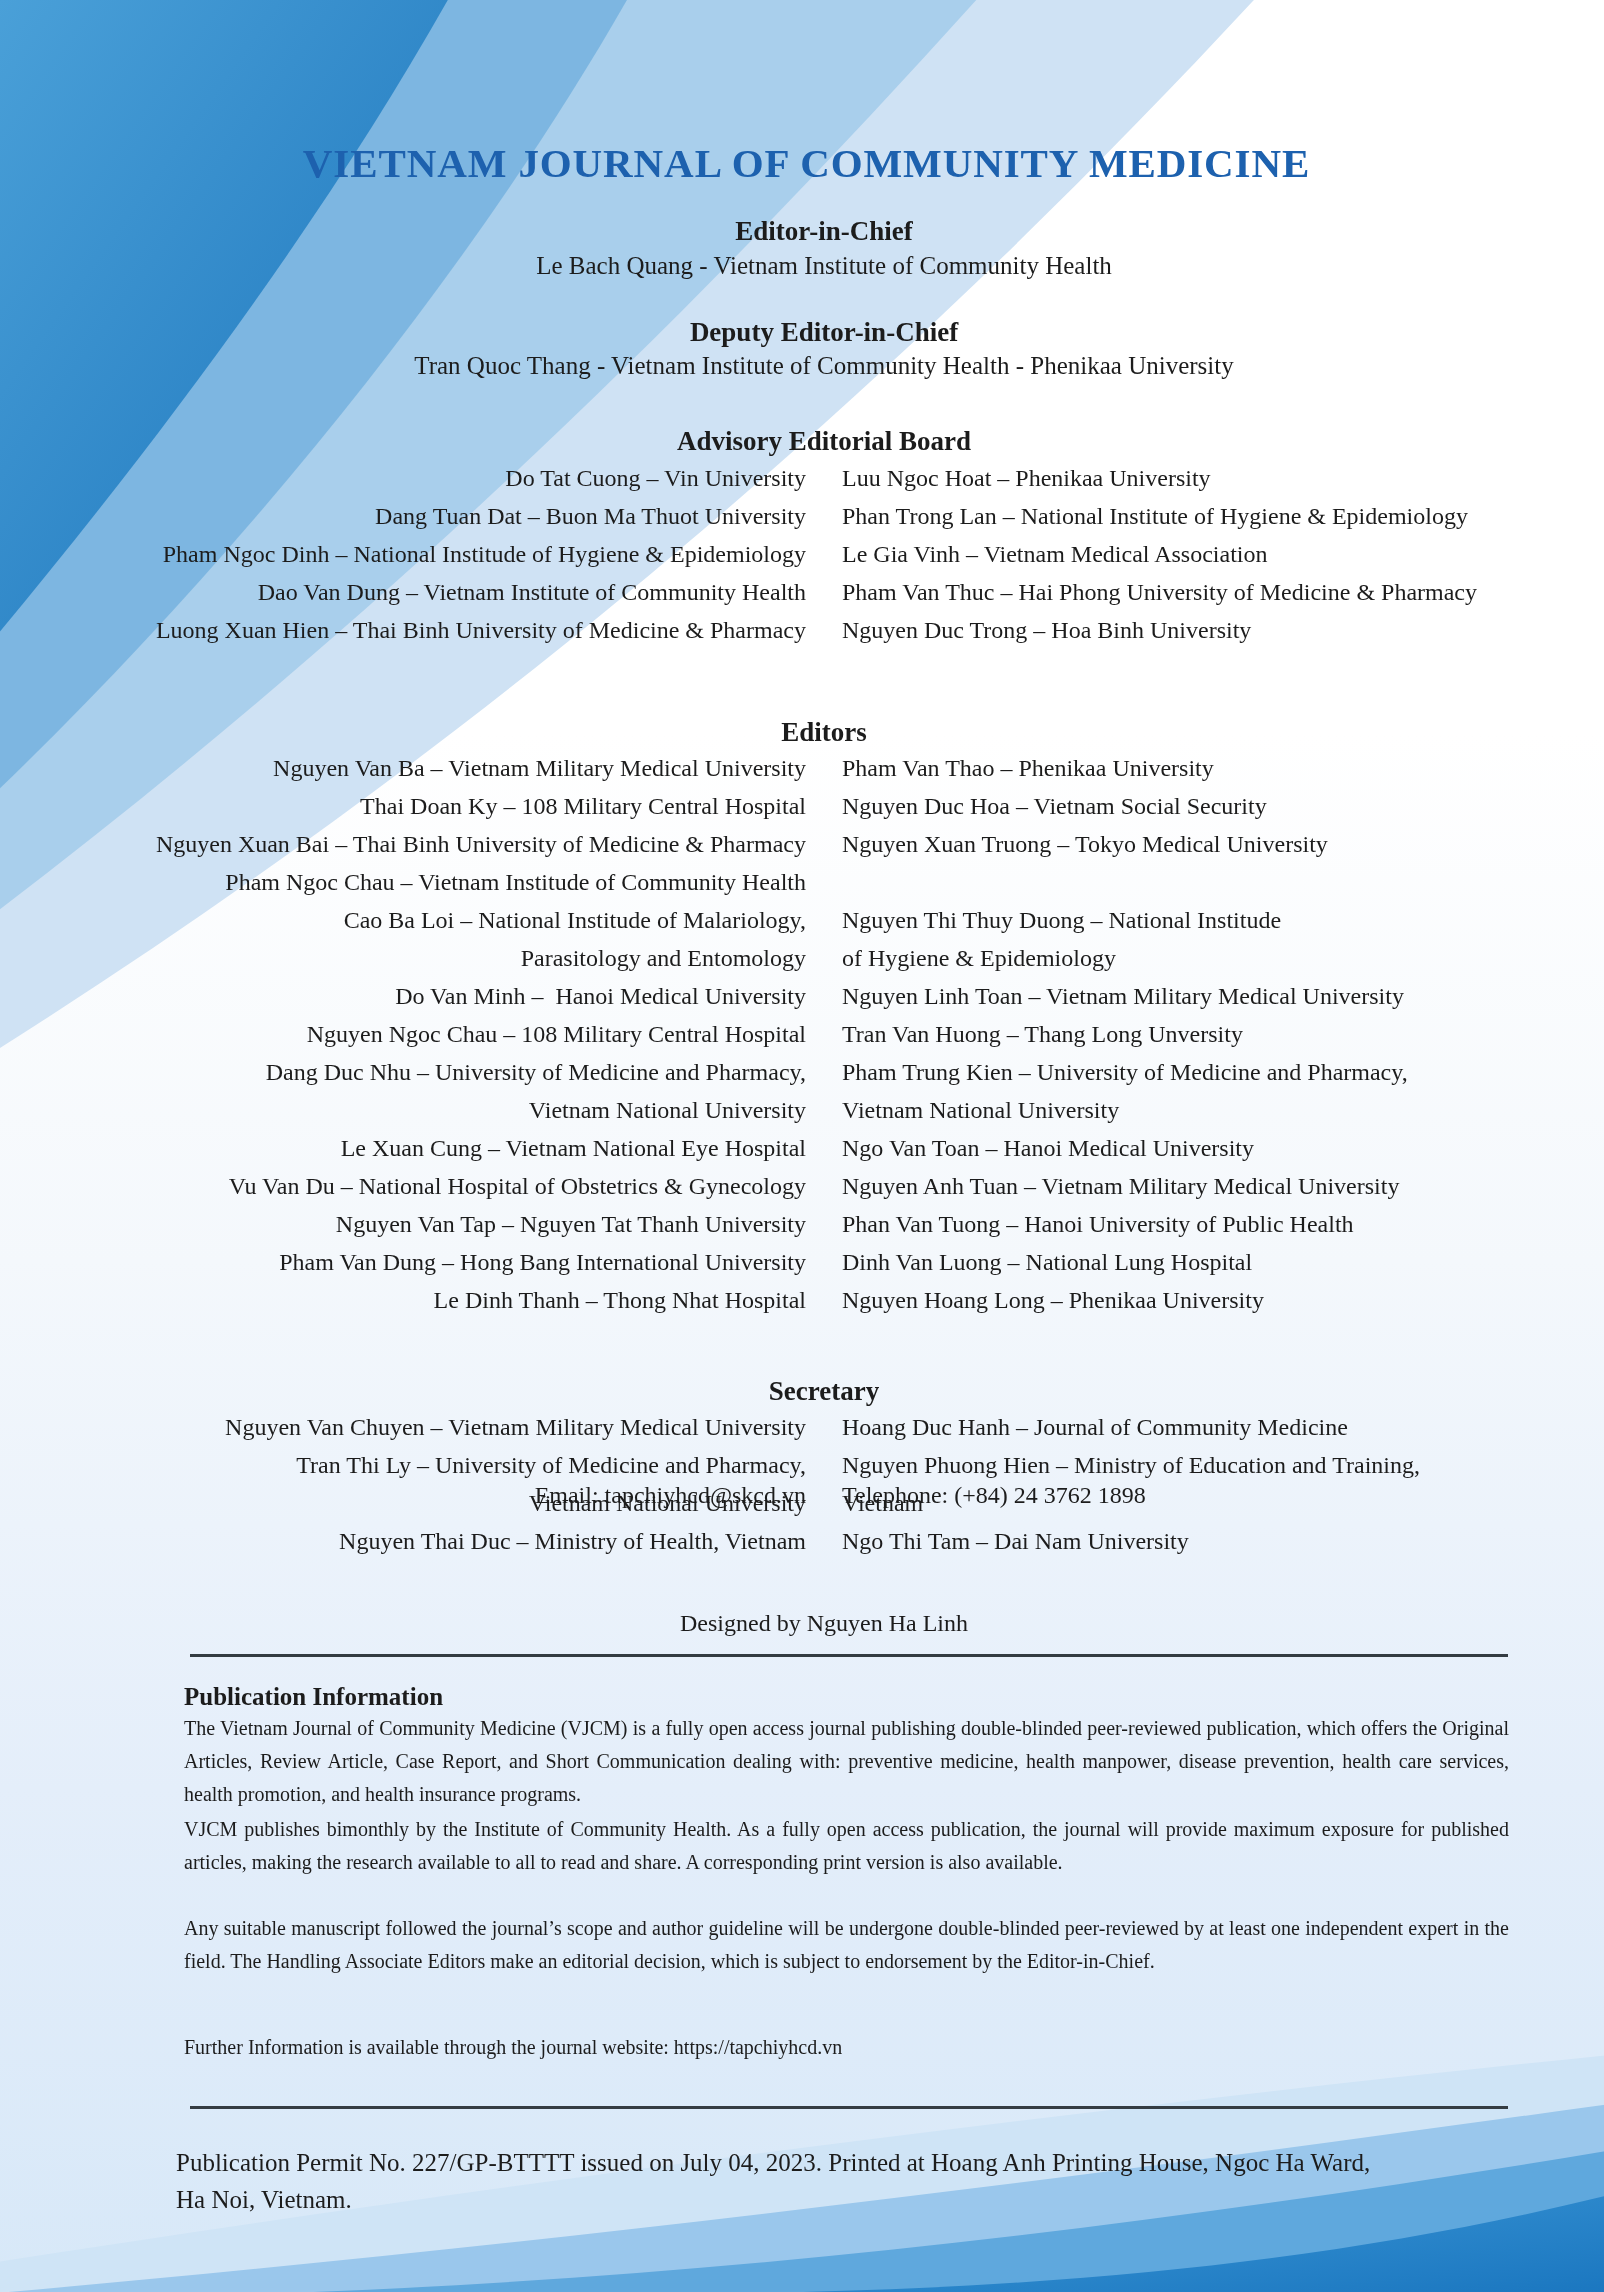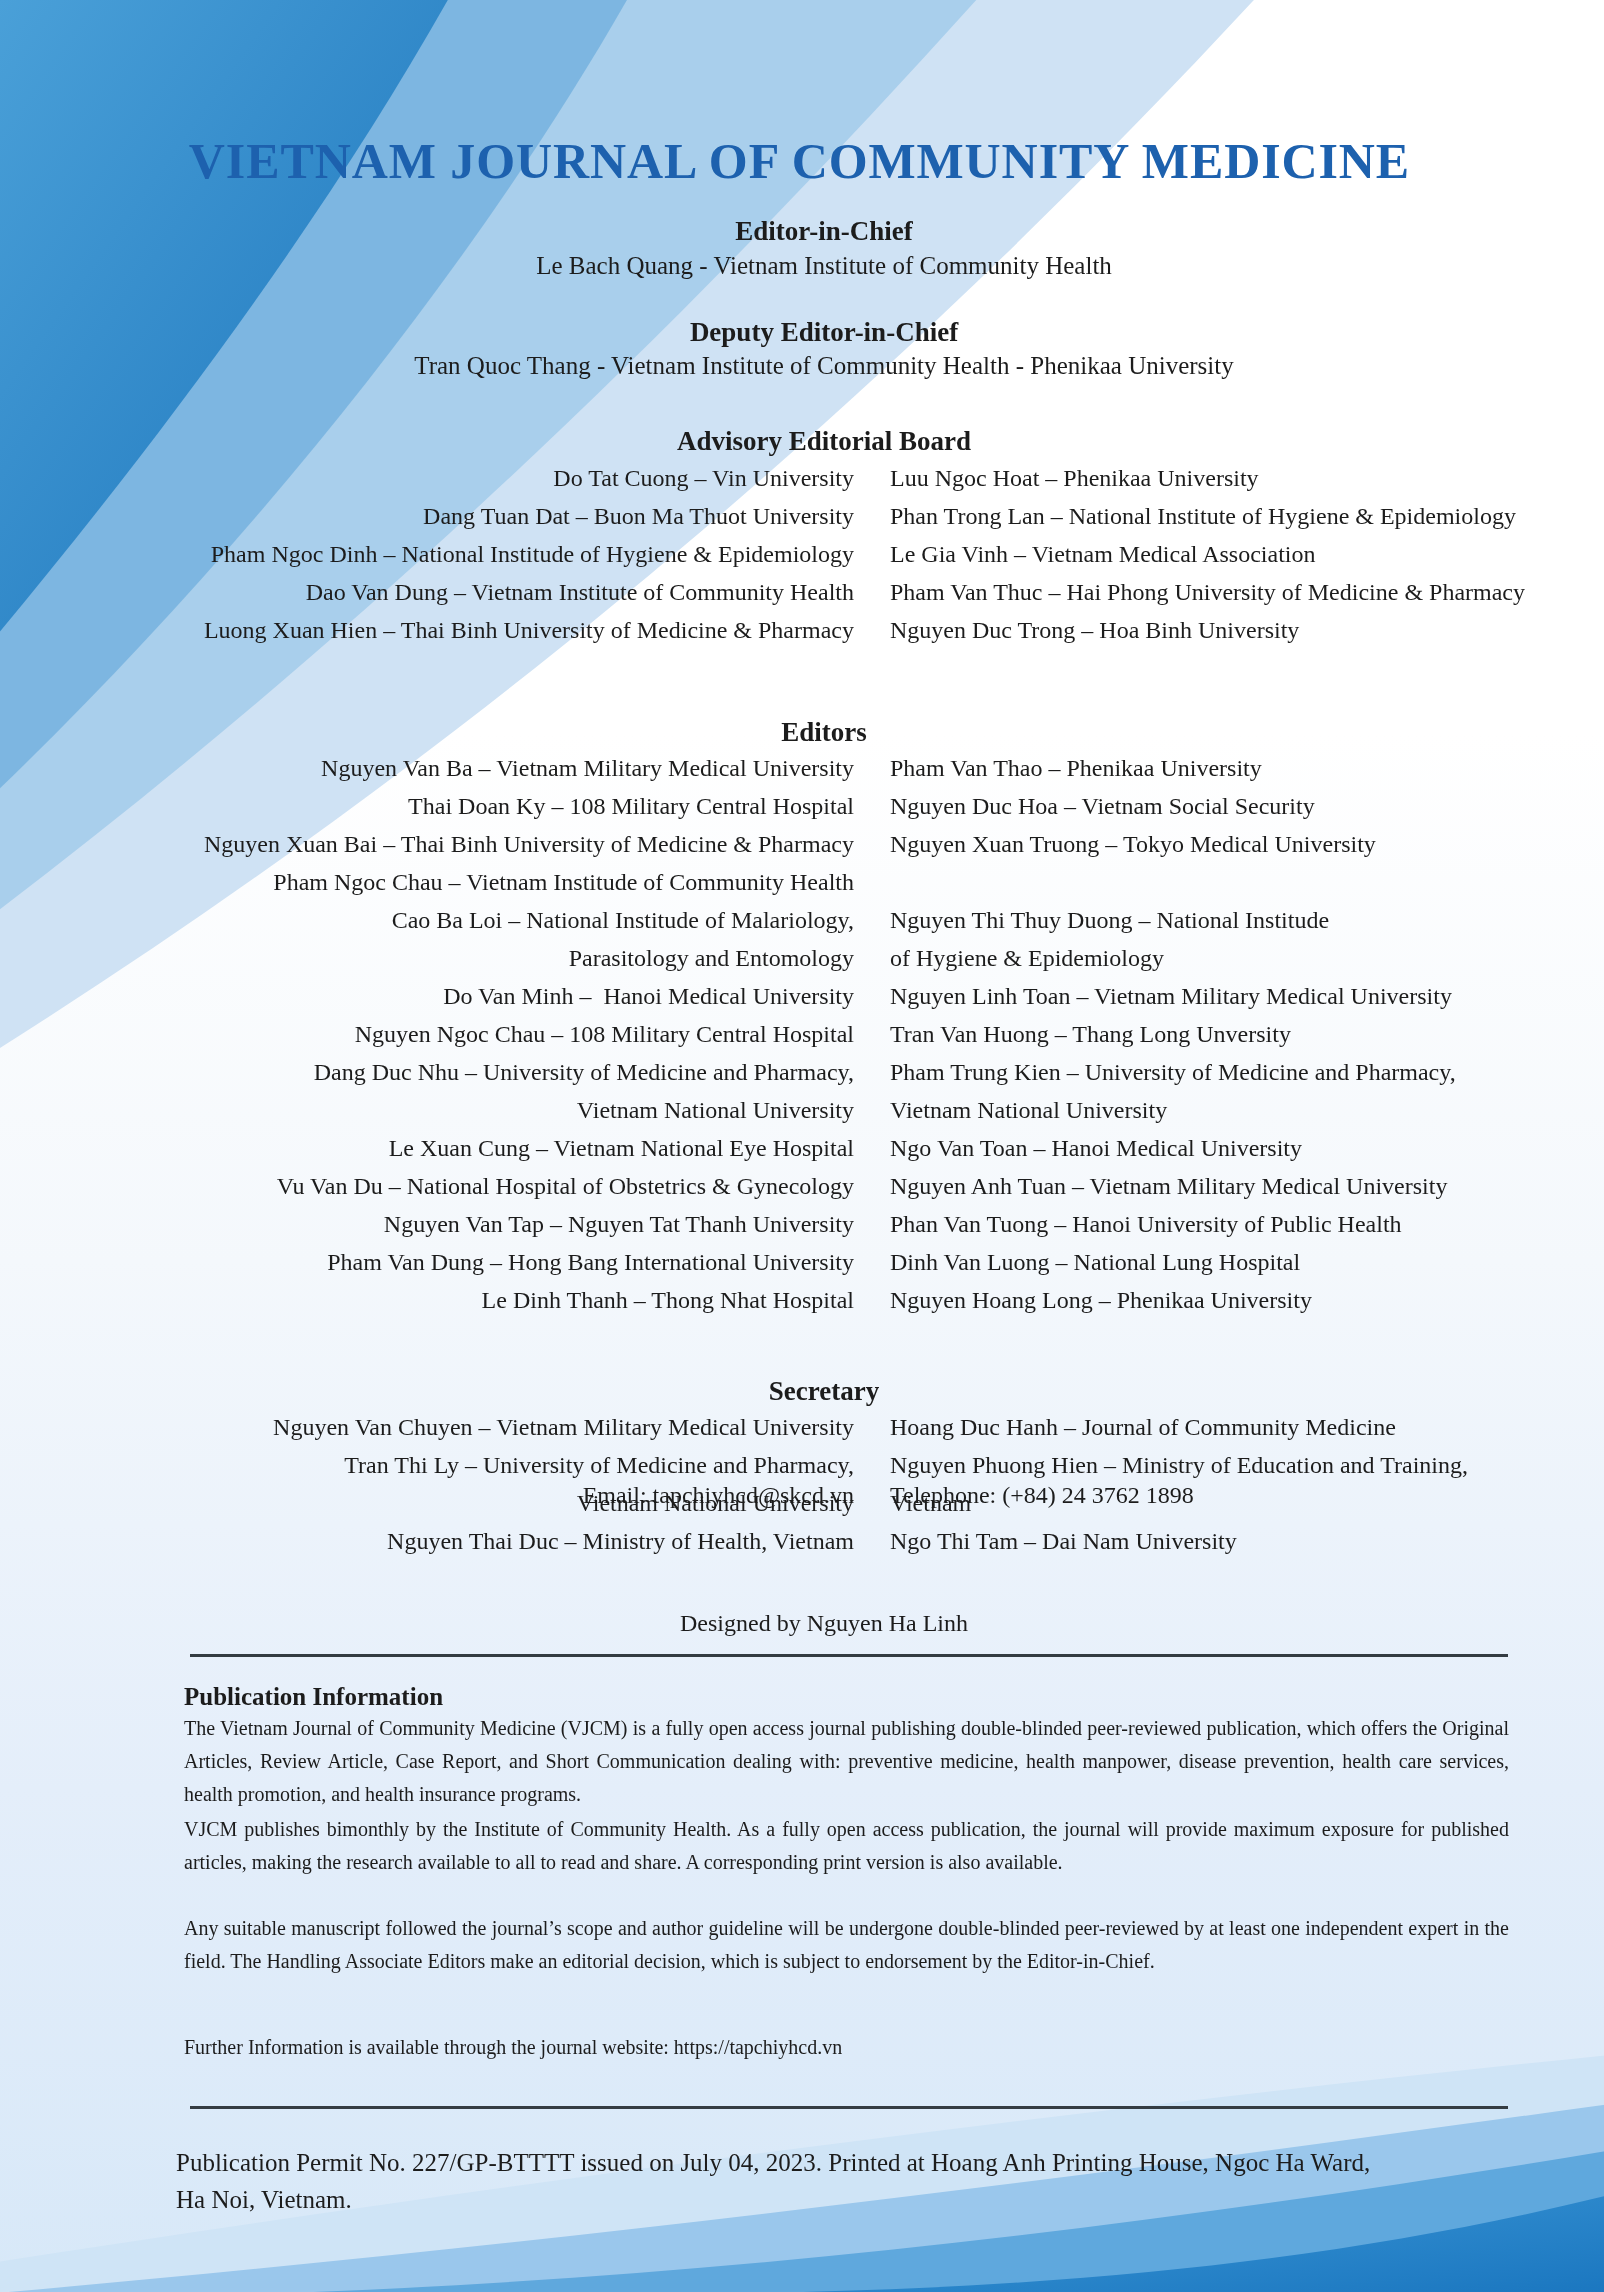--- a/index.html
+++ b/index.html
@@ -7,28 +7,28 @@
     width:1605px;height:2293px;position:relative;overflow:hidden;
     font-family:"Liberation Serif","DejaVu Serif",serif;
     color:#1c1c1c;
     background:linear-gradient(180deg,#ffffff 0%,#ffffff 32%,#f4f8fc 55%,#e4eefa 78%,#d7e8f8 100%);
   }
   .page{position:absolute;inset:0;}
   svg.deco{position:absolute;pointer-events:none;}
   .deco-top{top:0;left:0;}
   .deco-bottom{bottom:0;left:0;}
   .title{
-    position:absolute;left:0;width:1583px;top:124px;margin:8px;
-    text-align:center;font-size:50px;font-weight:bold;letter-spacing:0.9px;
+    position:absolute;left:0;width:1583px;top:124px;margin:15px;
+    text-align:center;font-size:41px;font-weight:bold;letter-spacing:0.9px;
     color:#1d61ae;
   }
   .center{position:absolute;left:43px;width:1562px;text-align:center;}
   .h{font-size:27px;font-weight:bold;line-height:29px;}
   .n{font-size:25px;line-height:29px;}
-  .cols{position:absolute;left:0;width:1422px;padding-left:48px;}
+  .cols{position:absolute;left:0;width:1422px;}
   .row{display:grid;grid-template-columns:806px 763px;column-gap:36px;line-height:38px;font-size:24px;}
   .cl{text-align:right;white-space:pre;}
   .cr{text-align:left;white-space:pre;}
   .rule{position:absolute;left:190px;width:1318px;height:2.7px;background:#343c42;}
   .pub{position:absolute;left:184px;width:1325px;margin:0;font-size:20px;line-height:33px;text-align:justify;}
   .pub.h2{font-weight:bold;text-align:left;font-size:25px;line-height:30px;font-family:Liberation Serif, serif;}
   .permit{position:absolute;left:176px;width:1325px;font-size:25px;line-height:37px;text-align:left;}
 </style>
 </head>
 <body>

